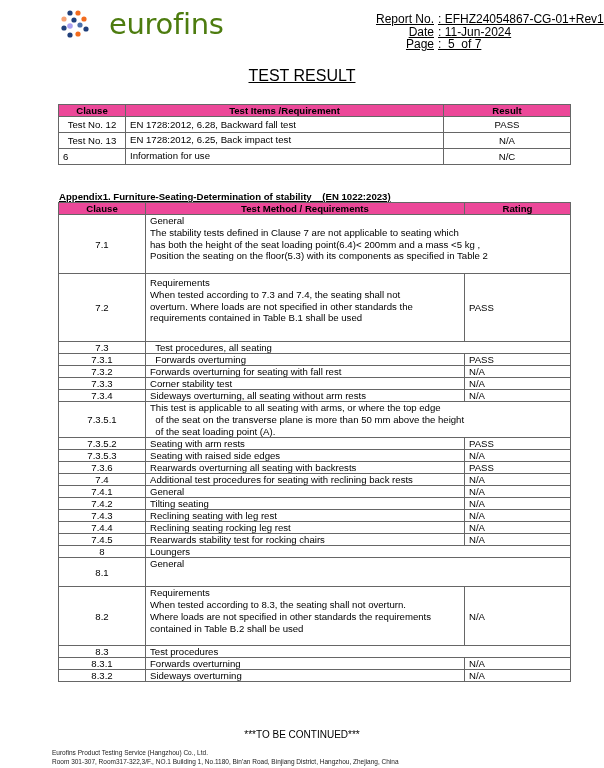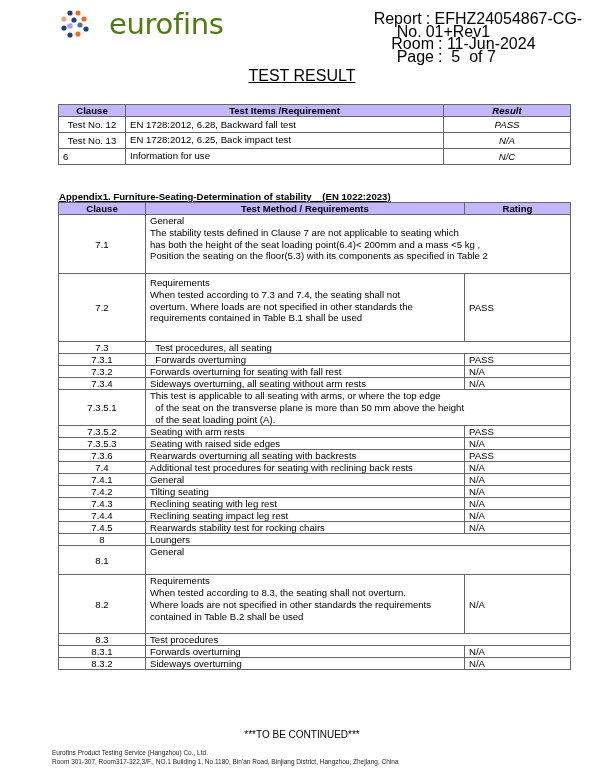--- a/index.html
+++ b/index.html
@@ -1,30 +1,30 @@
 <!DOCTYPE html>
 <html><head>
 <meta charset="utf-8">
 <style>
   html, body { margin:0; padding:0; background:#ffffff; }
   body { width:604px; height:768px; position:relative; font-family:"Liberation Sans", sans-serif; color:#000; overflow:hidden; }
   .logo { position:absolute; left:60px; top:9px; display:flex; align-items:center; }
   .logo svg { width:32px; height:30px; }
   .logo-text { font-family:"DejaVu Sans", sans-serif; font-size:29px; color:#4d7c0f; margin-left:17px; letter-spacing:-0.3px; line-height:30px; }
-  .meta { position:absolute; left:370px; top:13px; font-size:16px; line-height:12.5px; }
+  .meta { position:absolute; left:370px; top:13px; font-size:12px; line-height:12.5px;text-decoration:underline; }
   .meta-row { display:flex; }
   .meta-label { width:64px; text-align:right; padding-right:4px; }
   .title { position:absolute; left:0; width:604px; top:67px; text-align:center; font-size:16px; font-weight:normal; text-decoration:underline; }
   table { border-collapse:collapse; position:absolute; font-size:9.6px; }
   td, th { border:1px solid #666; padding:0 4px; vertical-align:middle; }
-  th { background:#c4b5fd; font-weight:bold; height:11px; line-height:11px; padding:0 4px; }
+  th { background:#ec4899; font-weight:bold; height:11px; line-height:11px; padding:0 4px; }
   .t1 { left:58px; top:104px; width:513px; }
   .t1 td { height:15px; line-height:13px; }
   .t1 .c1 { width:58px; text-align:center; }
-  .t1 .c3 { width:118px; text-align:center;font-style:italic; }
+  .t1 .c3 { width:118px; text-align:center; }
   .t1 .top { vertical-align:top; }
   .appendix { position:absolute; left:59px; top:191px; font-size:9.6px; font-weight:bold; text-decoration:underline; }
   .t2 { left:58px; top:202px; width:513px; }
   .t2 td { height:11px; line-height:11px; padding:0 4px; }
   .t2 .c1 { width:78px; text-align:center; }
   .t2 .c3 { width:97px; }
   .t2 .multi { line-height:11.8px; vertical-align:top; }
   .continued { position:absolute; left:0; width:604px; top:729px; text-align:center; font-size:10px; }
   .footer { position:absolute; left:52px; top:749px; font-size:6.5px; line-height:8.5px; color:#222; }
 </style>
@@ -47,21 +47,21 @@
   </svg>
   <span class="logo-text">eurofins</span>
 </div>
 
 <div class="meta">
   <div class="meta-row">
       <span class="meta-label">Report No.</span>
       <span>: EFHZ24054867-CG-01+Rev1</span>
     </div>
   <div class="meta-row">
-      <span class="meta-label">Room</span>
+      <span class="meta-label">Date</span>
       <span>: 11-Jun-2024</span>
     </div>
   <div class="meta-row">
       <span class="meta-label">Page</span>
       <span style="white-space:pre">:  5  of 7</span>
     </div>
 </div>
 
 <div class="title">TEST RESULT</div>
 
@@ -126,20 +126,25 @@
         <td class="c1">7.3.1</td>
         <td style="white-space: pre;">  Forwards overturning</td>
         <td class="c3">PASS</td>
       </tr>
       <tr>
         <td class="c1">7.3.2</td>
         <td style="white-space: pre;">Forwards overturning for seating with fall rest</td>
         <td class="c3">N/A</td>
       </tr>
       <tr>
+        <td class="c1">7.3.3</td>
+        <td style="white-space: pre;">Corner stability test</td>
+        <td class="c3">N/A</td>
+      </tr>
+      <tr>
         <td class="c1">7.3.4</td>
         <td style="white-space: pre;">Sideways overturning, all seating without arm rests</td>
         <td class="c3">N/A</td>
       </tr>
       <tr>
         <td class="c1">7.3.5.1</td>
         <td class="multi" colspan="2" style="white-space: pre;">This test is applicable to all seating with arms, or where the top edge
   of the seat on the transverse plane is more than 50 mm above the height
   of the seat loading point (A).</td>
       </tr>
@@ -173,21 +178,21 @@
         <td style="white-space: pre;">Tilting seating</td>
         <td class="c3">N/A</td>
       </tr>
       <tr>
         <td class="c1">7.4.3</td>
         <td style="white-space: pre;">Reclining seating with leg rest</td>
         <td class="c3">N/A</td>
       </tr>
       <tr>
         <td class="c1">7.4.4</td>
-        <td style="white-space: pre;">Reclining seating impact leg rest</td>
+        <td style="white-space: pre;">Reclining seating rocking leg rest</td>
         <td class="c3">N/A</td>
       </tr>
       <tr>
         <td class="c1">7.4.5</td>
         <td style="white-space: pre;">Rearwards stability test for rocking chairs</td>
         <td class="c3">N/A</td>
       </tr>
       <tr>
         <td class="c1">8</td>
         <td colspan="2" style="white-space: pre; margin-left: 21px;">Loungers</td>

